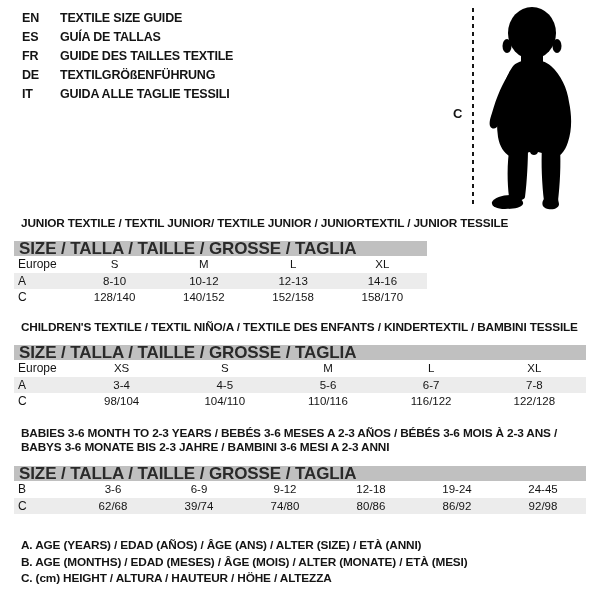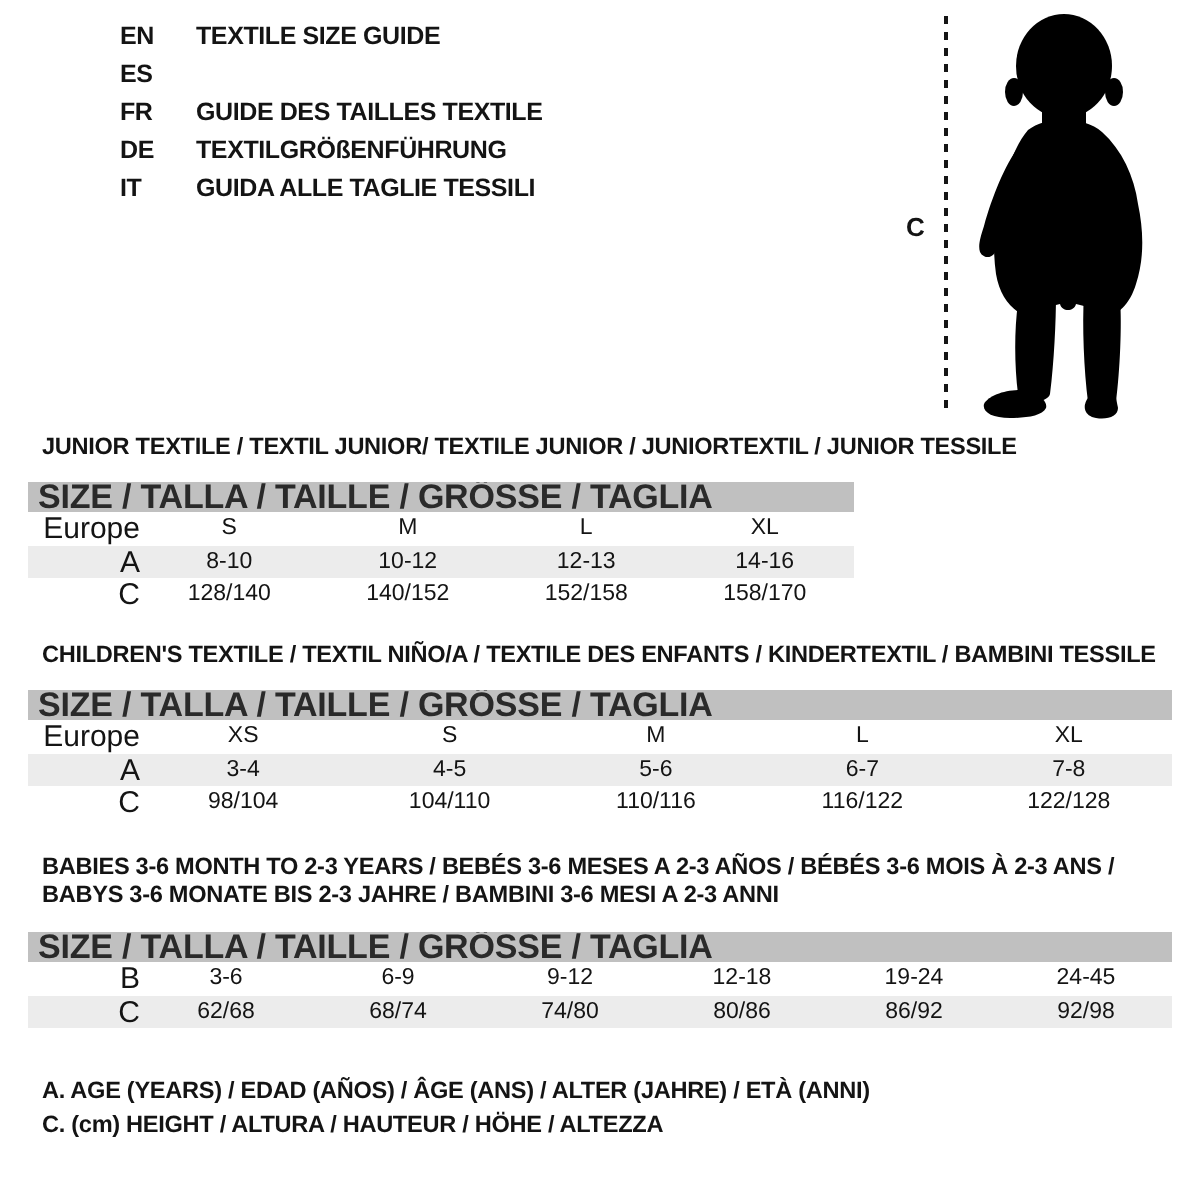--- a/index.html
+++ b/index.html
@@ -15,21 +15,21 @@
     width: 600px; height: 600px;
     background: #ffffff;
     font-family: "Liberation Sans", "DejaVu Sans", sans-serif;
     color: var(--text);
     overflow: hidden;
     margin: 0 auto;
   }
 
   
   .lang-list { position: absolute; left: 22px; top: 9px; }
-  .lang-row { display: flex; font-weight: bold; font-size: 12.5px; line-height: 19px; letter-spacing: -0.2px; margin-left: 38px; }
+  .lang-row { display: flex; font-weight: bold; font-size: 12.5px; line-height: 19px; letter-spacing: -0.2px; }
   .lang-code { width: 38px; flex: 0 0 38px; }
   .lang-label { white-space: nowrap; }
 
   
   .dash-line {
     position: absolute; left: 472px; top: 8px; width: 2px; height: 198px;
     background: repeating-linear-gradient(to bottom, #151515 0 4px, transparent 4px 8px);
   }
   .height-label { position: absolute; left: 453px; top: 106px; font-weight: bold; font-size: 13px; }
   .baby-svg { position: absolute; left: 483px; top: 5px; }
@@ -52,39 +52,40 @@
     font-size: 17px; font-weight: bold; color: #2a2a2a;
     padding-left: 5px; letter-spacing: -0.1px;
     white-space: nowrap; overflow: hidden;
   }
   .size-table { width: 100%; border-collapse: collapse; table-layout: fixed; }
   .size-table td {
     font-size: 11.5px; line-height: 13px;
     padding: 2px 0 1.5px;
     text-align: center; white-space: nowrap;
   }
-  .size-table td.row-label { width: 56px; text-align: right; padding-left: 4px; font-size: 15px; }
+  .size-table td.row-label { width: 56px; text-align: left; padding-left: 4px; font-size: 12px; }
   .size-table tbody tr:nth-child(even) { background: var(--stripe-bg); }
 
   
   .legend { position: absolute; left: 21px; top: 537px; font-weight: bold; font-size: 11.8px; line-height: 16.6px; letter-spacing: -0.15px; }
   .legend-line { white-space: nowrap; }
 </style>
 </head>
 <body>
 
 <div class="page">
 
   <div class="lang-list">
     <div class="lang-row">
       <span class="lang-code">EN</span>
       <span class="lang-label">TEXTILE SIZE GUIDE</span>
     </div>
     <div class="lang-row">
       <span class="lang-code">ES</span>
+      <span class="lang-label">GUÍA DE TALLAS</span>
     </div>
     <div class="lang-row">
       <span class="lang-code">FR</span>
       <span class="lang-label">GUIDE DES TAILLES TEXTILE</span>
     </div>
     <div class="lang-row">
       <span class="lang-code">DE</span>
       <span class="lang-label">TEXTILGRÖßENFÜHRUNG</span>
     </div>
     <div class="lang-row">
@@ -185,28 +186,29 @@
             <td>3-6</td>
             <td>6-9</td>
             <td>9-12</td>
             <td>12-18</td>
             <td>19-24</td>
             <td>24-45</td>
           </tr>
           <tr>
             <td class="row-label">C</td>
             <td>62/68</td>
-            <td>68/74</td>
+            <td>39/74</td>
             <td>74/80</td>
             <td>80/86</td>
             <td>86/92</td>
             <td>92/98</td>
           </tr>
         </tbody>
       </table>
   </div>
 
   <div class="legend">
-    <div class="legend-line">A. AGE (YEARS) / EDAD (AÑOS) / ÂGE (ANS) / ALTER (JAHRE) / ETÀ (ANNI)</div>
+    <div class="legend-line">A. AGE (YEARS) / EDAD (AÑOS) / ÂGE (ANS) / ALTER (SIZE) / ETÀ (ANNI)</div>
+    <div class="legend-line">B. AGE (MONTHS) / EDAD (MESES) / ÂGE (MOIS) / ALTER (MONATE) / ETÀ (MESI)</div>
     <div class="legend-line">C. (cm) HEIGHT / ALTURA / HAUTEUR / HÖHE / ALTEZZA</div>
   </div>
 
 </div>
 
 </body></html>

